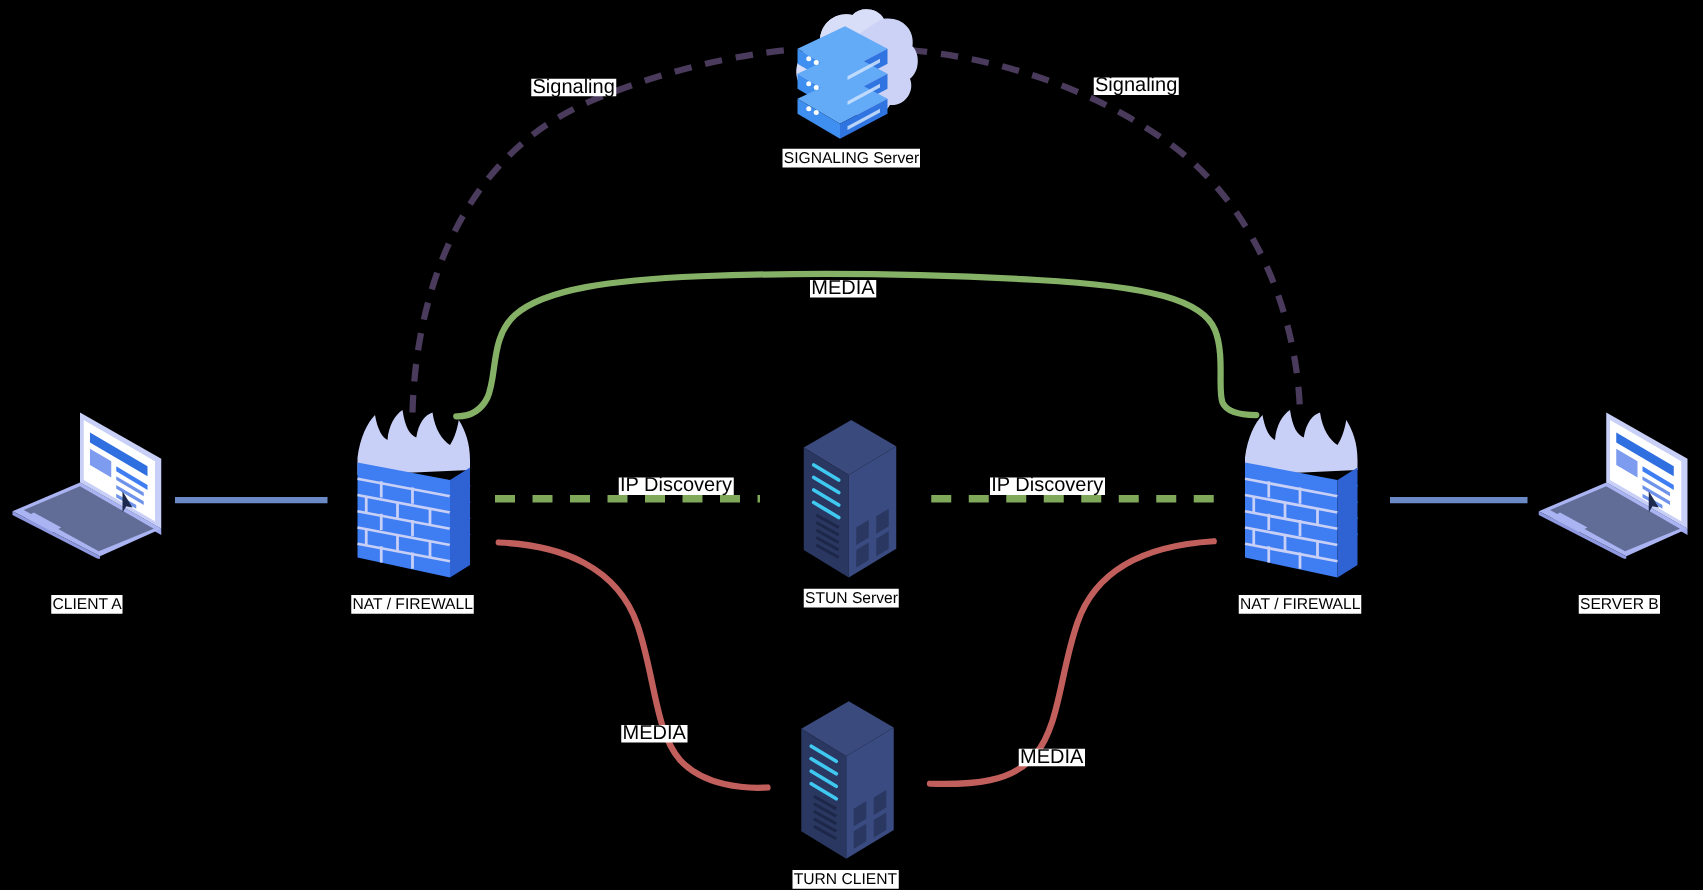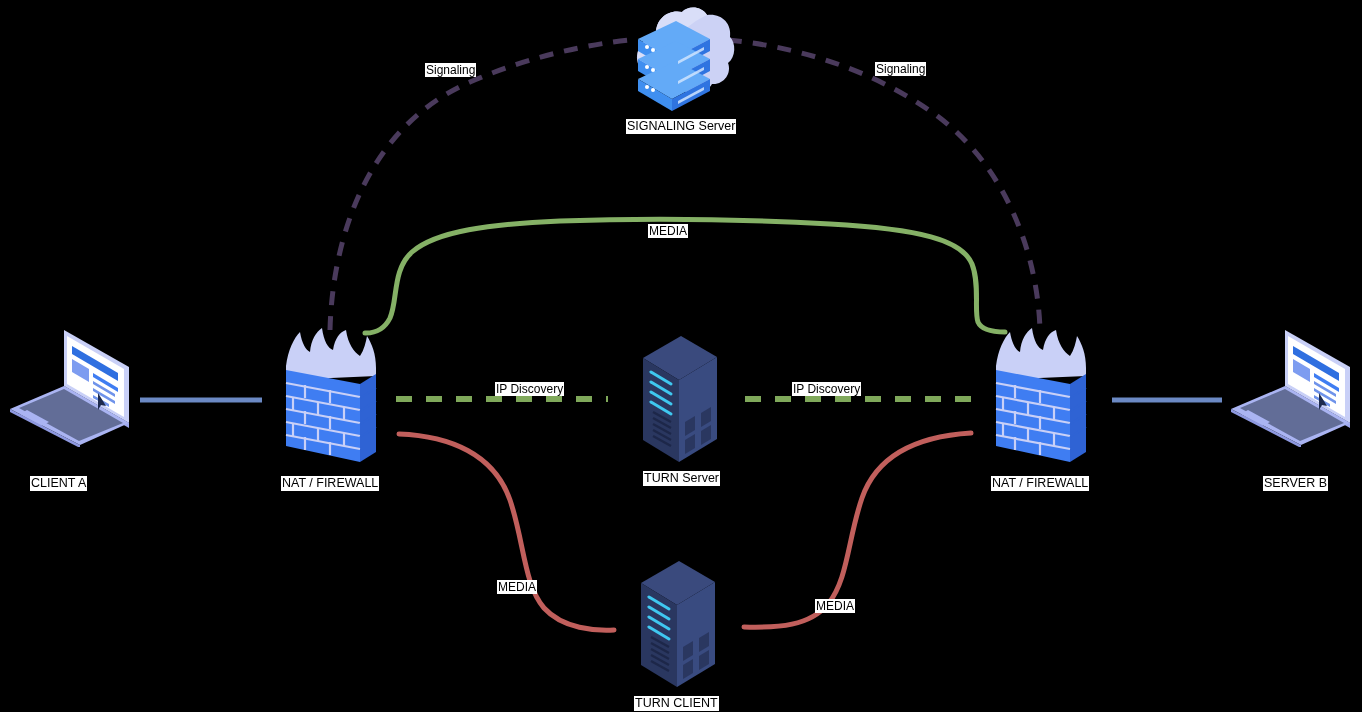--- a/index.html
+++ b/index.html
@@ -6,21 +6,21 @@
   body{width:1362px;height:712px;overflow:hidden;font-family:"Liberation Sans",sans-serif;}
   #stage{position:relative;width:1362px;height:712px;background:#000;}
   svg.layer{position:absolute;left:0;top:0;width:1362px;height:712px;}
   .nodelabel{
     position:absolute;background:#ffffff;color:#000000;
     font-family:"Liberation Sans",sans-serif;font-size:12.5px;
     line-height:15px;white-space:nowrap;padding:0 1px;
   }
   .edgelabel{
     position:absolute;background:#ffffff;color:#000000;
-    font-family:"Liberation Sans",sans-serif;font-size:12px;
+    font-family:"Liberation Sans",sans-serif;font-size:16px;
     line-height:14px;white-space:nowrap;padding:0 1px;
   }
   .node{position:absolute;}
 </style>
 </head>
 <body>
 
 <div id="stage">
 
   <svg class="layer" viewBox="0 0 1362 712">
@@ -242,27 +242,27 @@
       <path d="M88 68 L104 77 L104 80 L88 71 Z" fill="#6f93ea"></path>
       <path d="M59 59 L124 96 L124 101 L59 64 Z" fill="#9fa9ee"></path>
       <path d="M59 59 L124 96 L75 118 L5 82 Z" fill="#aab4f2"></path>
       <path d="M59 62 L118 96 L74 114 L14 81 Z" fill="#4a5578" opacity="0.75"></path>
       <path d="M22 83 L44 95 L36 99 L15 87 Z" fill="#aab4f2"></path>
       <path d="M5 82 L75 118 L75 121 L5 85 Z" fill="#8e99e0"></path>
       <path d="M93 66 L101 79 L96 78 L93 83 Z" fill="#1d2a4d"></path>
     </g>
   </svg>
 
-  <div class="nodelabel" style="left:30px;top:476px">CLIENT A</div>
+  <div class="nodelabel" style="left:41px;top:476px">CLIENT A</div>
 
   <div class="nodelabel" style="left:281px;top:476px">NAT / FIREWALL</div>
 
   <div class="nodelabel" style="left:626px;top:119px">SIGNALING Server</div>
 
-  <div class="nodelabel" style="left:643px;top:471px">TURN Server</div>
+  <div class="nodelabel" style="left:643px;top:471px">STUN Server</div>
 
   <div class="nodelabel" style="left:634px;top:696px">TURN CLIENT</div>
 
   <div class="nodelabel" style="left:991px;top:476px">NAT / FIREWALL</div>
 
   <div class="nodelabel" style="left:1263px;top:476px">SERVER B</div>
 
   <div class="edgelabel" style="left:425px;top:63px">Signaling</div>
 
   <div class="edgelabel" style="left:875px;top:62px">Signaling</div>

